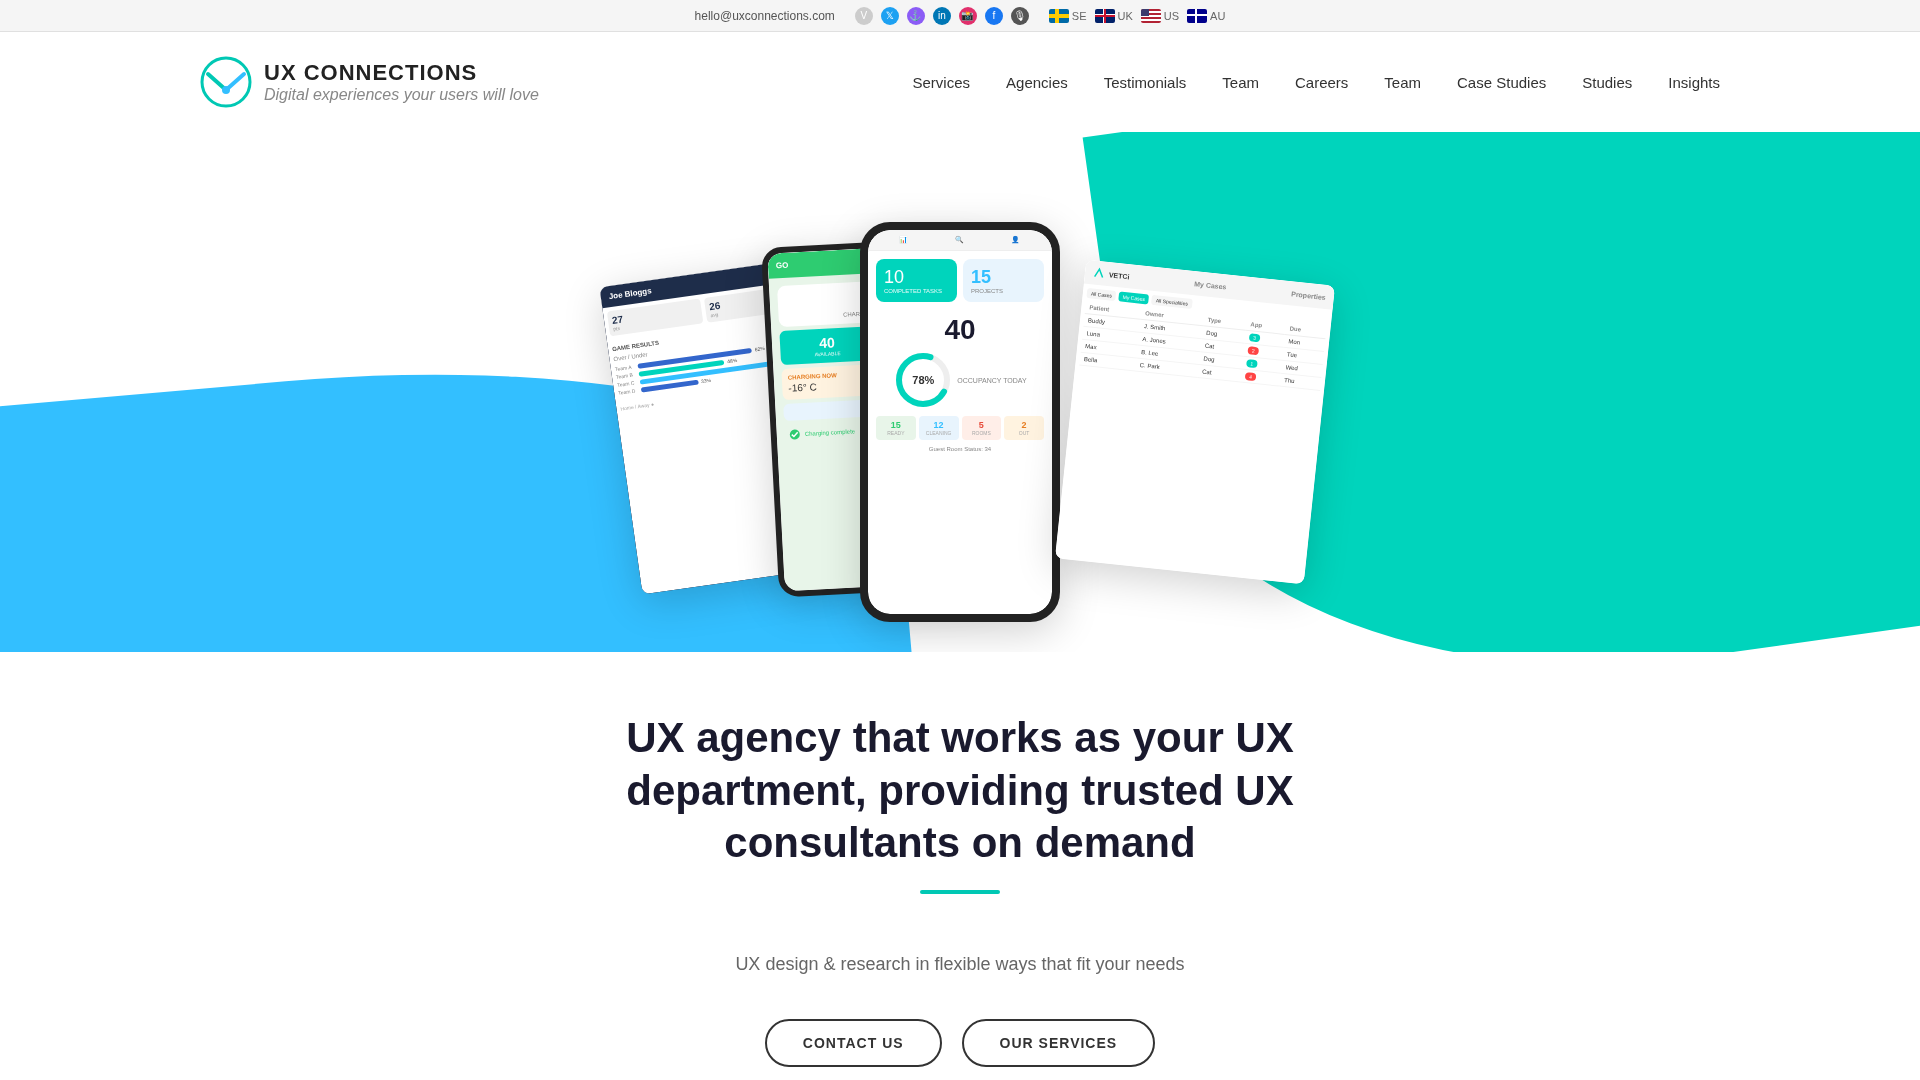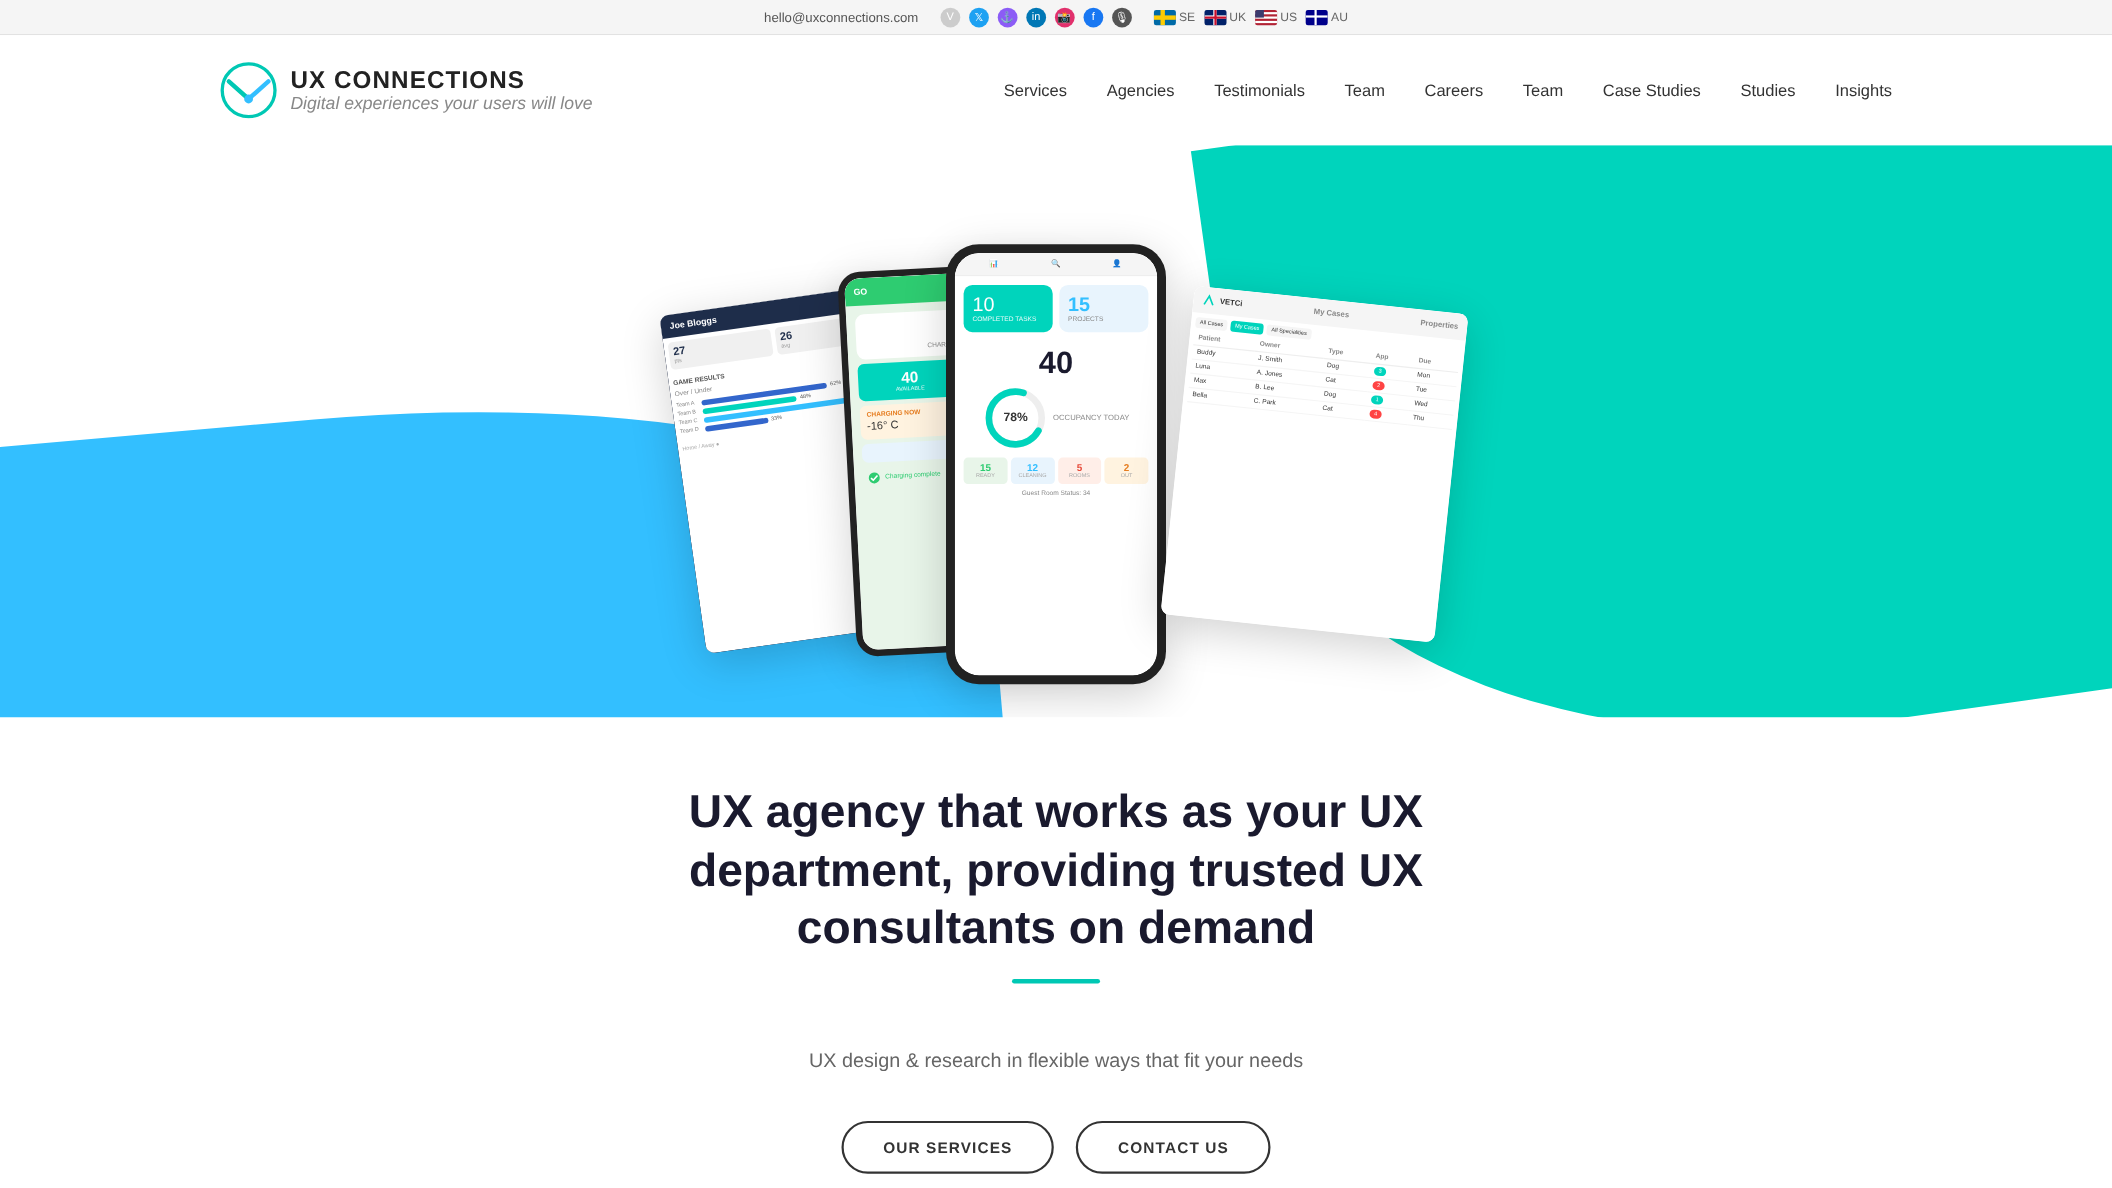--- a/index.html
+++ b/index.html
@@ -517,16 +517,16 @@
 </div>
 
 <div class="hero-text-section">
   <h1 class="hero-headline">UX agency that works as your UX department, providing trusted UX consultants on demand</h1>
   <div class="hero-divider"></div>
   <p class="hero-subtext">
     <br>
     <span>UX design &amp; research in flexible ways that fit your needs</span>
   </p>
   <div class="hero-buttons">
+    <button class="btn-outline">CONTACT US</button>
     <button class="btn-outline">OUR SERVICES</button>
-    <button class="btn-outline">CONTACT US</button>
   </div>
 </div>
 
 </body></html>

